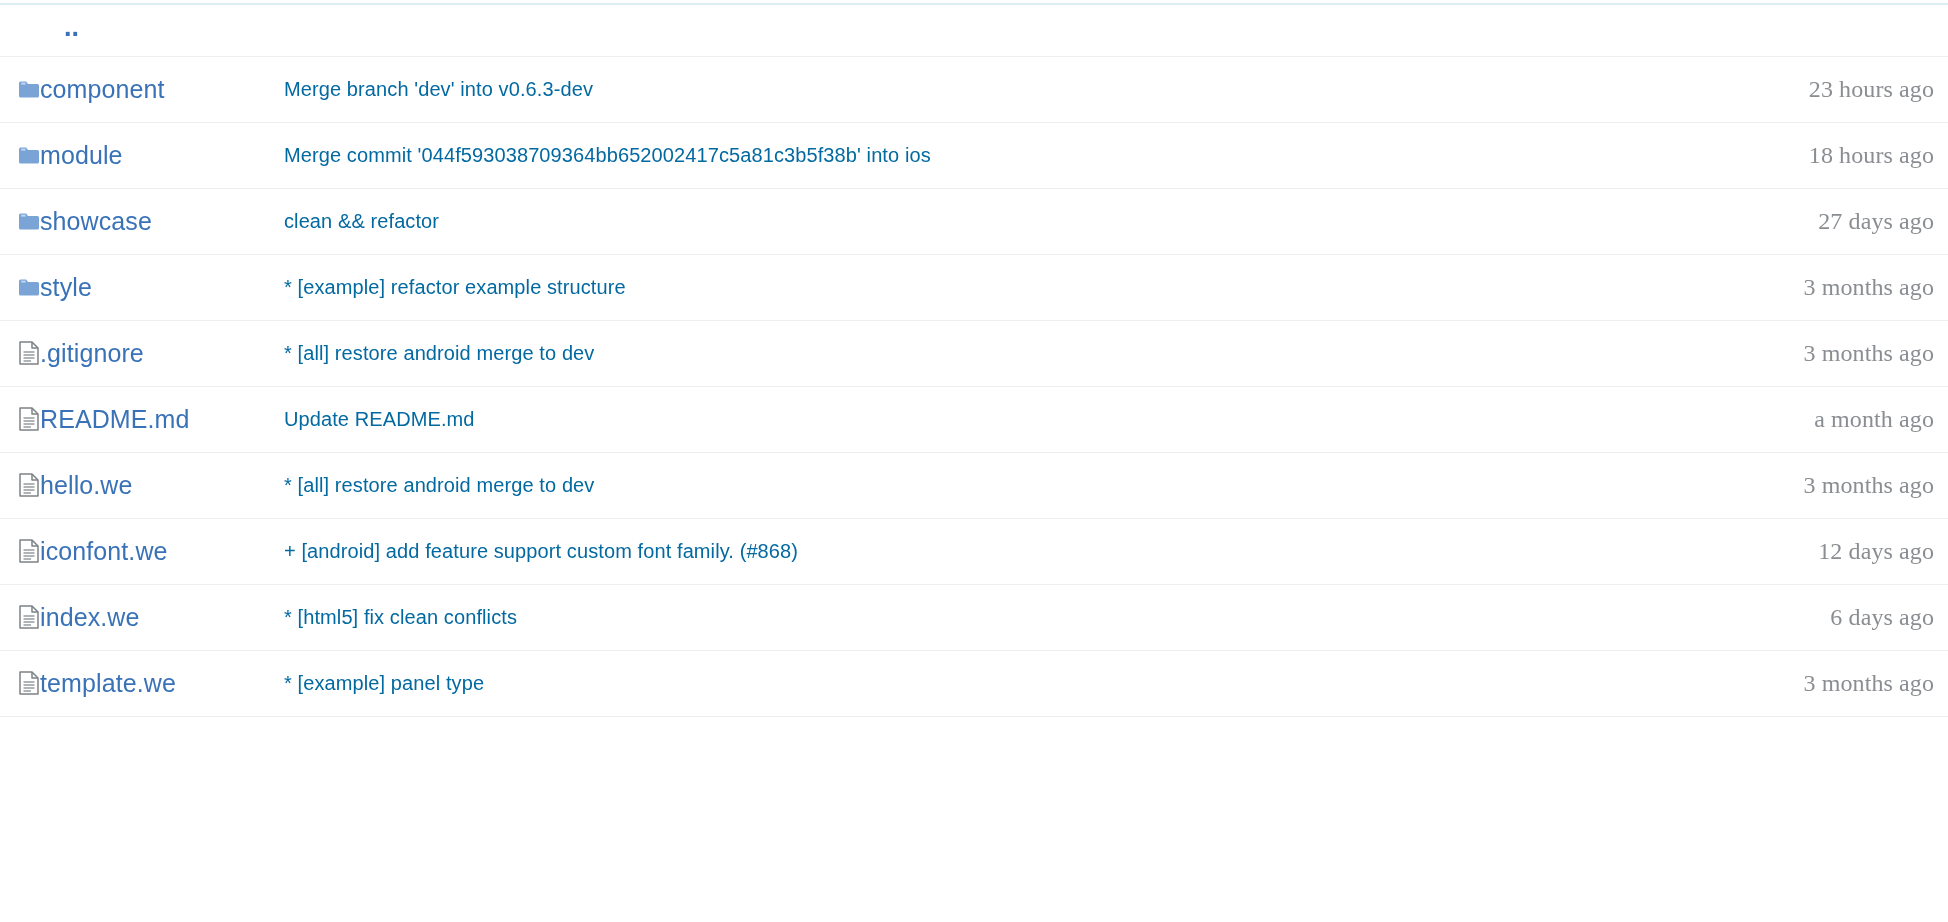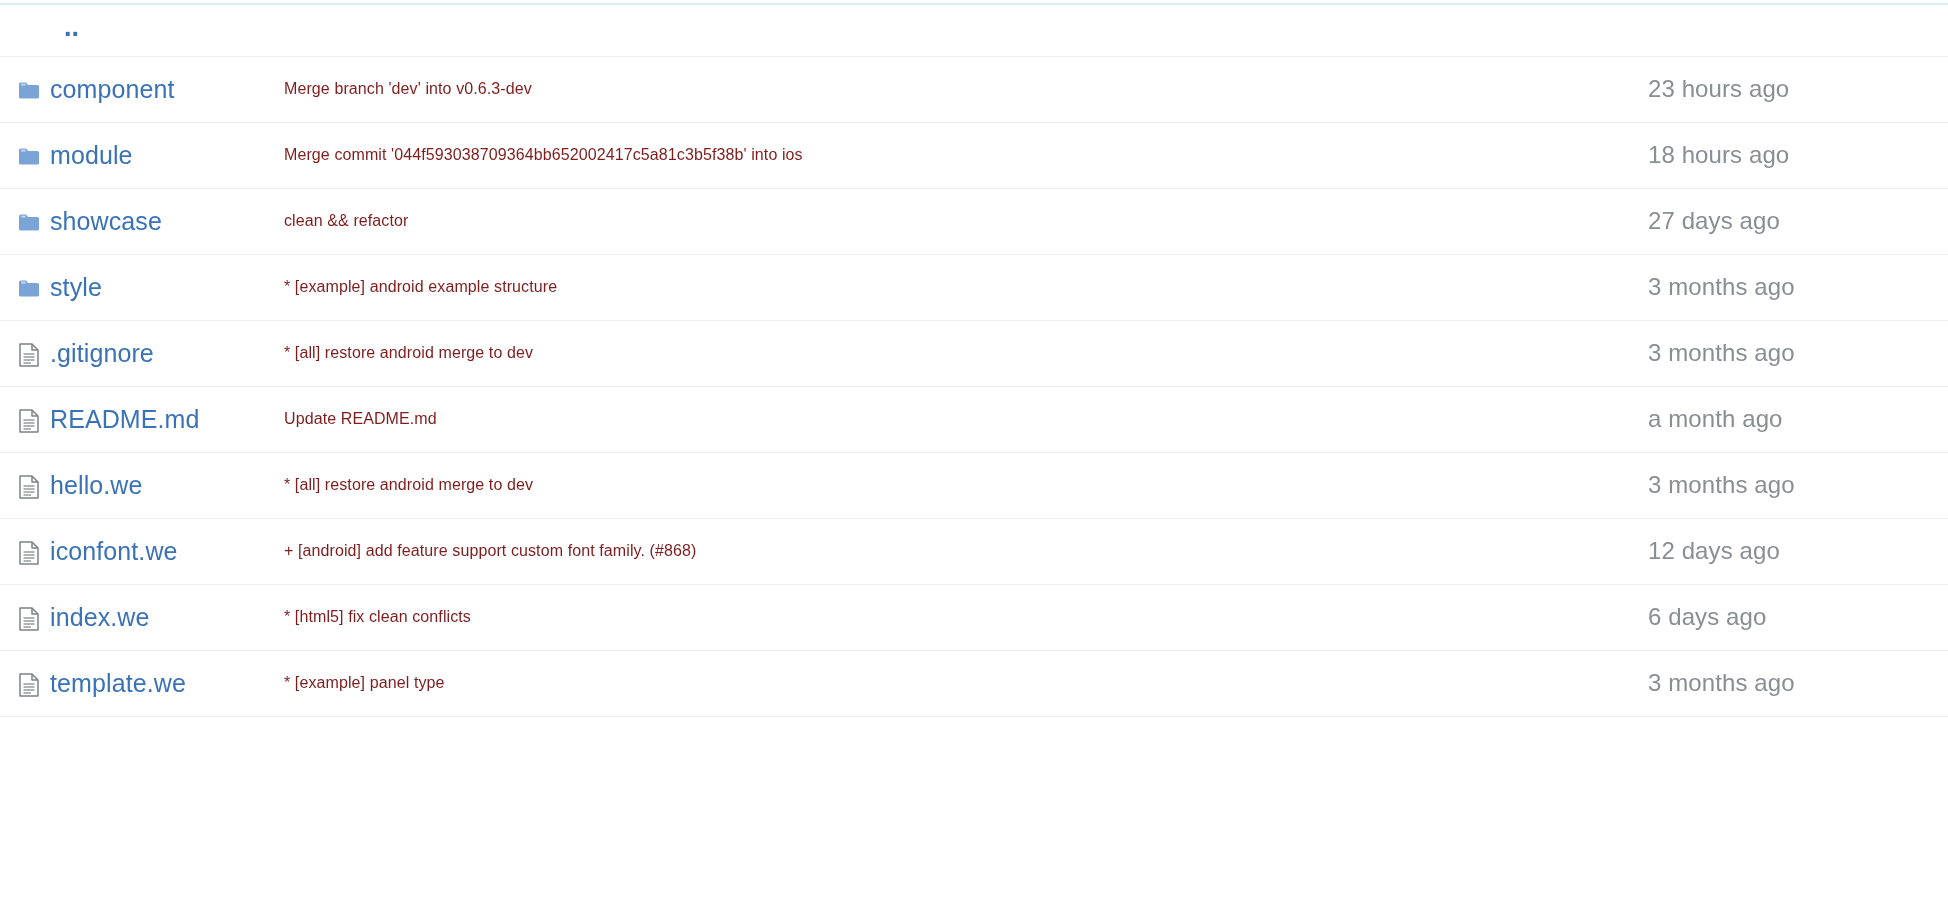--- a/index.html
+++ b/index.html
@@ -57,29 +57,29 @@
     white-space: nowrap;
   }
   .cell-msg {
     padding-left: 4px;
     white-space: nowrap;
     overflow: hidden;
     text-overflow: ellipsis;
   }
   .cell-time {
     width: 300px;
-    padding-right: 31px;
-    text-align: left;
+    padding-right: 14px;
+    text-align: right;
     white-space: nowrap;
+    font-family: Liberation Serif, serif;
   }
 
   .name-wrap {
     display: flex;
-    align-items: flex-end;
-    gap: 10px;
+    align-items: center;
   }
 
   .icon {
     display: inline-flex;
     width: 22px;
     height: 22px;
     flex: 0 0 22px;
     align-items: center;
     justify-content: center;
   }
@@ -97,22 +97,22 @@
     color: #3a72b8;
     font-size: 27px;
     font-weight: 700;
     line-height: 1;
     text-decoration: none;
     padding-left: 46px;
     display: inline-block;
   }
 
   .commit-msg {
-    color: #7f1d1d;
-    font-size: 16px;
+    color: #0369a1;
+    font-size: 20px;
     line-height: 1;
     letter-spacing: 0.1px;
   }
 
   .commit-time {
     color: #8a8d91;
     font-size: 24px;
     line-height: 1;
     letter-spacing: 0.1px;
   }
@@ -185,21 +185,21 @@
             <div class="name-wrap">
               <span class="icon">
                 <svg width="22" height="19" viewBox="0 0 22 19">
                   <path d="M1 3.2 A1.6 1.6 0 0 1 2.6 1.6 H8.2 L10 3.9 H19.4 A1.6 1.6 0 0 1 21 5.5 V16 A1.6 1.6 0 0 1 19.4 17.6 H2.6 A1.6 1.6 0 0 1 1 16 Z" fill="#7aa4d6"></path>
                   <path d="M3.2 2.6 H7.6 V4.6 H3.2 Z" fill="#ffffff" opacity="0.55"></path>
                 </svg>
               </span>
               <a class="file-link" href="#">style</a>
             </div>
           </td>
-          <td class="cell cell-msg"><span class="commit-msg">* [example] android example structure</span></td>
+          <td class="cell cell-msg"><span class="commit-msg">* [example] refactor example structure</span></td>
           <td class="cell cell-time"><span class="commit-time">3 months ago</span></td>
         </tr>
         <tr class="file-row">
           <td class="cell cell-name">
             <div class="name-wrap">
               <span class="icon">
                 <svg width="20" height="24" viewBox="0 0 20 24">
                   <path d="M1 1 H13 L19 7 V23 H1 Z" fill="#ffffff" stroke="#7d8287" stroke-width="1.5" stroke-linejoin="round"></path>
                   <path d="M13 1 V7 H19" fill="none" stroke="#7d8287" stroke-width="1.5" stroke-linejoin="round"></path>
                   <g stroke="#7d8287" stroke-width="1.2">

